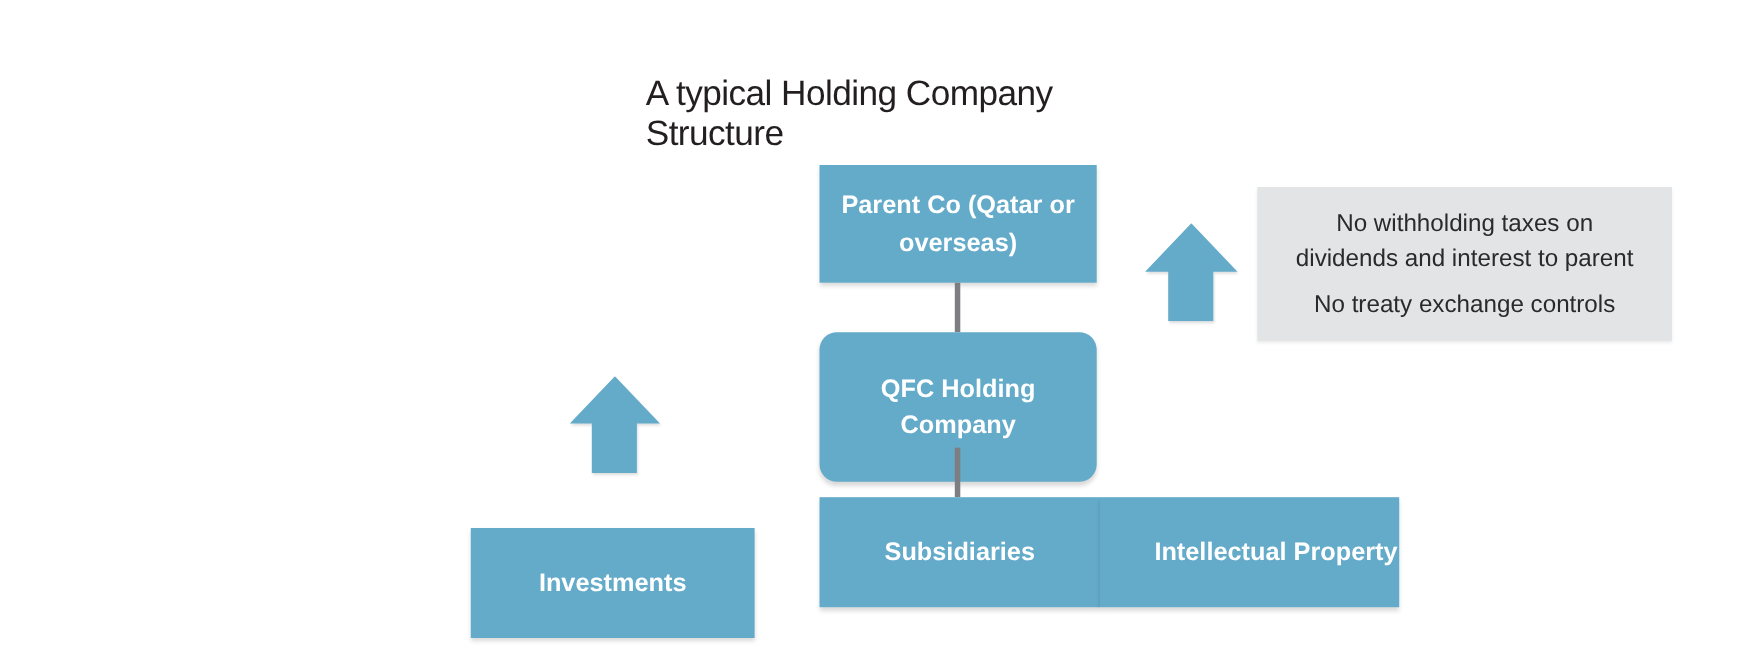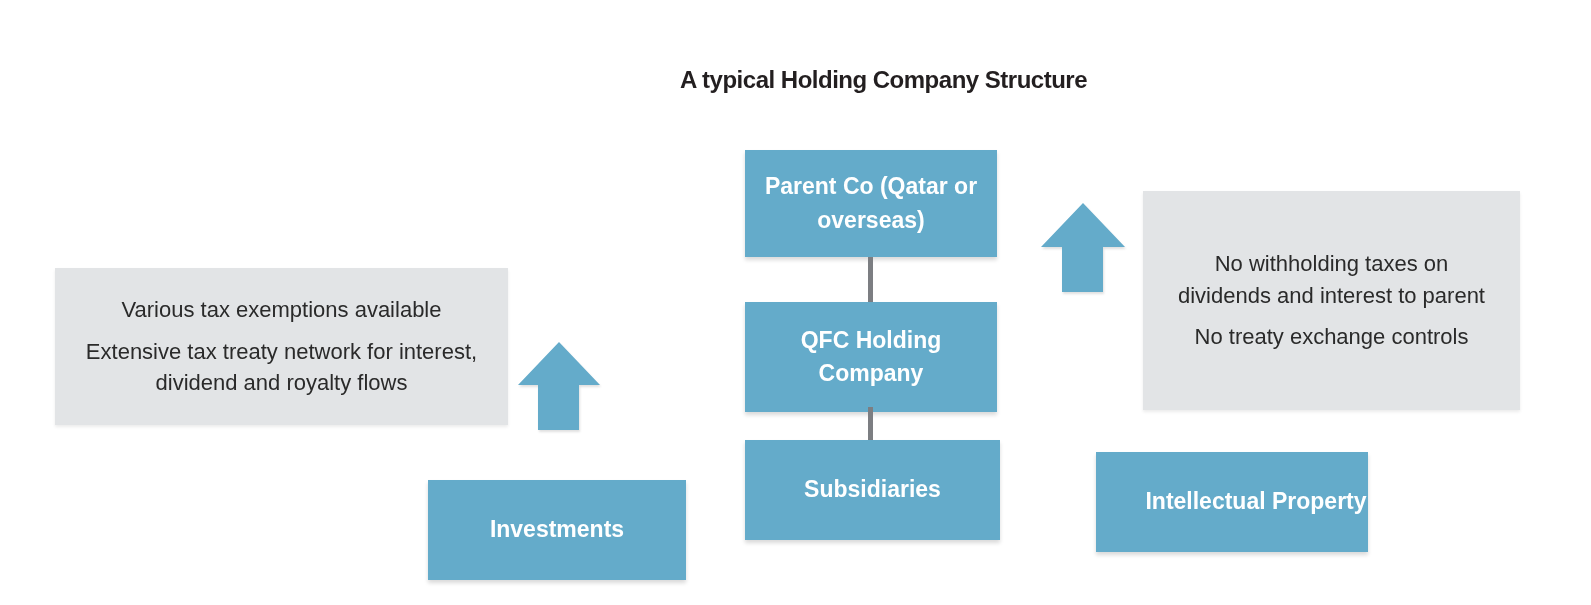--- a/index.html
+++ b/index.html
@@ -18,45 +18,45 @@
   .canvas{
     position:relative;
     width:1591px;
     height:605px;
     background:#ffffff;
     overflow:hidden;
   }
   .title{
     position:absolute;
     left:587px; top:66px; width:500px;
-    text-align:right;
-    font-size:24px;
-    font-weight:bold;
+    text-align:left;
+    font-size:32px;
+    font-weight:normal;
     letter-spacing:-0.5px;
     color:var(--title-text);
   }
   .box{
     position:absolute;
     background:var(--box-blue);
     color:var(--box-text);
     display:flex;
     align-items:center;
     justify-content:center;
     text-align:center;
     font-size:23px;
     line-height:1.45;
     white-space:pre-line;
     box-shadow:0 3px 4px rgba(0,0,0,0.15);
     font-weight:bold;
   }
   .box-parent{ left:745px; top:150px; width:252px; height:107px; }
-  .box-holding{ left:745px; top:302px; width:252px; height:110px; }
-  .box-subsidiaries{ left:745px; top:440px; width:255px; height:100px; }
+  .box-holding{ left:745px; top:302px; width:252px; height:136px;border-radius:16px; }
+  .box-subsidiaries{ left:745px; top:452px; width:255px; height:100px; }
   .box-investments{ left:428px; top:452px; width:258px; height:100px;margin-top:28px; }
-  .box-ip{ left:1096px; top:452px; width:272px; height:100px;padding-left:48px; }
+  .box-ip{ left:1000px; top:452px; width:272px; height:100px;padding-left:48px; }
   .connector{
     position:absolute;
     width:5px;
     background:var(--connector-gray);
     left:868px;
   }
   .connector-1{ top:257px; height:45px; }
   .connector-2{ top:407px; height:45px; }
   .note{
     position:absolute;
@@ -69,21 +69,21 @@
     box-shadow:0 2px 3px rgba(0,0,0,0.08);
   }
   .note p{
     white-space:pre-line;
     text-align:center;
     font-size:22px;
     line-height:1.45;
     margin:5px 0;
   }
   .note-left{ left:55px; top:268px; width:453px; height:157px; }
-  .note-right{ left:1143px; top:170px; width:377px; height:219px;margin-top:21px; }
+  .note-right{ left:1143px; top:170px; width:377px; height:140px; }
   .arrow{
     position:absolute;
     filter:drop-shadow(1px 2px 1px rgba(0,0,0,0.12));
   }
   .arrow polygon{ fill:var(--box-blue); }
   .arrow-left{ left:518px; top:342px; }
   .arrow-right{ left:1041px; top:203px; }
 </style>
 </head>
 <body>
@@ -111,25 +111,20 @@
   </div>
 
   <div class="box box-investments">
     <span>Investments</span>
   </div>
 
   <div class="box box-ip">
     <span>Intellectual Property</span>
   </div>
 
-  <div class="note note-left">
-    <p>Various tax exemptions available</p>
-    <p>Extensive tax treaty network for interest,
-dividend and royalty flows</p>
-  </div>
 
   <div class="note note-right">
     <p>No withholding taxes on
 dividends and interest to parent</p>
     <p>No treaty exchange controls</p>
   </div>
 
   <svg class="arrow arrow-left" width="82" height="88" viewBox="0 0 82 88" aria-hidden="true">
     <polygon points="41,0 82,43 61,43 61,88 20,88 20,43 0,43"></polygon>
   </svg>

